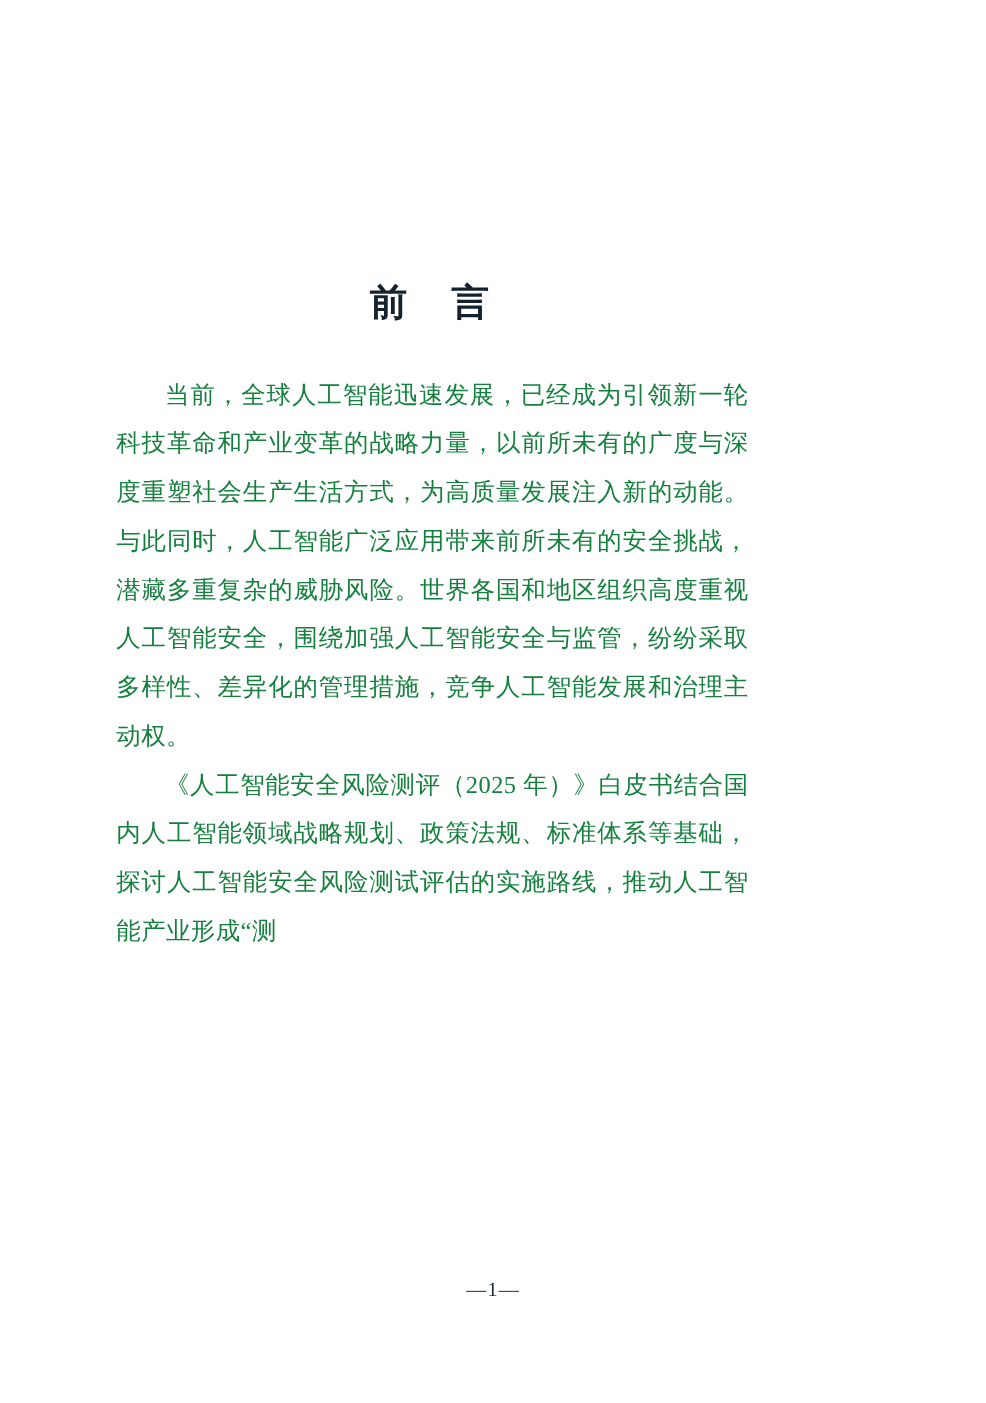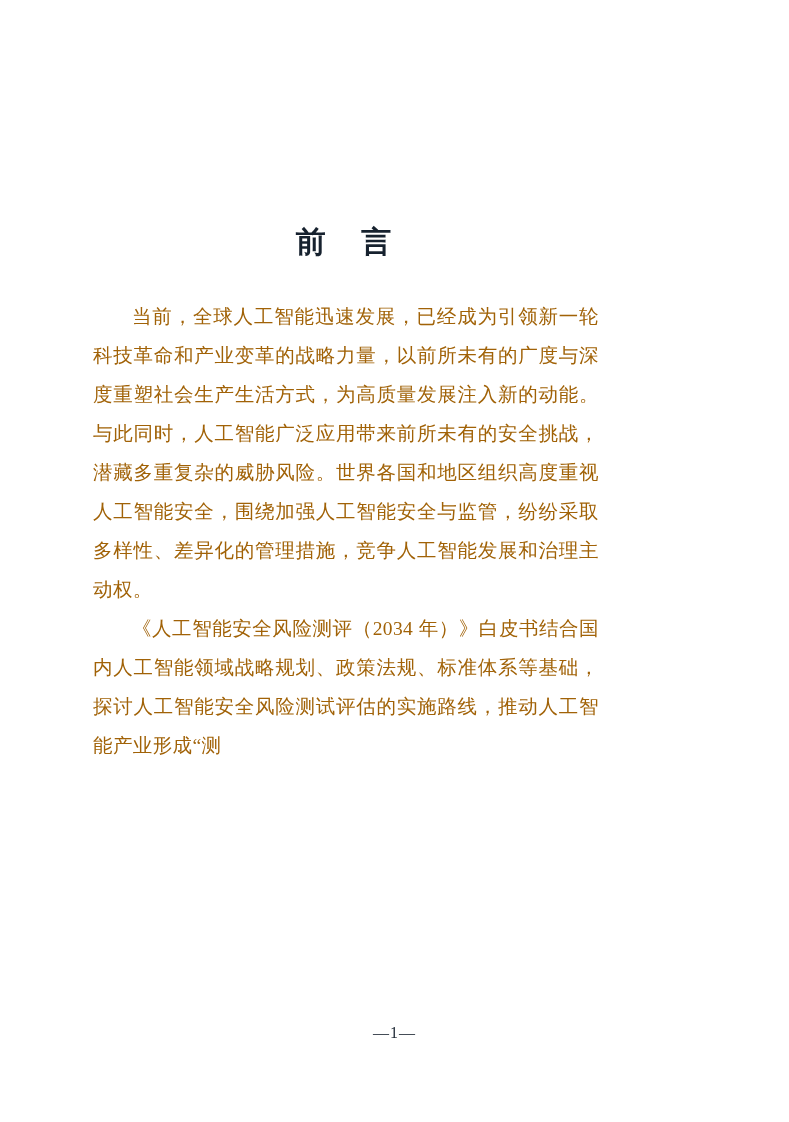--- a/index.html
+++ b/index.html
@@ -39,21 +39,21 @@
     padding-left: 93px;
     padding-right: 88px;
   }
   p.para {
     margin: 0 0 0 0;
     font-size: 19.5px;
     line-height: 39px;
     text-align: justify;
     text-justify: inter-ideograph;
     text-indent: 2em;
-    color: #a16207;
+    color: #15803d;
     letter-spacing: 0.4px;
     font-family: "Liberation Serif", "DejaVu Serif", serif;
   }
   .page-number {
     position: absolute;
     bottom: 80px;
     left: 0;
     width: 789px;
     text-align: center;
     font-size: 16px;
@@ -64,18 +64,18 @@
 </style>
 </head>
 <body>
 
 <div class="page">
 
   <h1 class="doc-title">前 言</h1>
 
   <div class="body-area">
     <p class="para">当前，全球人工智能迅速发展，已经成为引领新一轮科技革命和产业变革的战略力量，以前所未有的广度与深度重塑社会生产生活方式，为高质量发展注入新的动能。与此同时，人工智能广泛应用带来前所未有的安全挑战，潜藏多重复杂的威胁风险。世界各国和地区组织高度重视人工智能安全，围绕加强人工智能安全与监管，纷纷采取多样性、差异化的管理措施，竞争人工智能发展和治理主动权。</p>
-    <p class="para">《人工智能安全风险测评（2034 年）》白皮书结合国内人工智能领域战略规划、政策法规、标准体系等基础，探讨人工智能安全风险测试评估的实施路线，推动人工智能产业形成“测</p>
+    <p class="para">《人工智能安全风险测评（2025 年）》白皮书结合国内人工智能领域战略规划、政策法规、标准体系等基础，探讨人工智能安全风险测试评估的实施路线，推动人工智能产业形成“测</p>
   </div>
 
   <div class="page-number">—1—</div>
 
 </div>
 
 </body></html>

